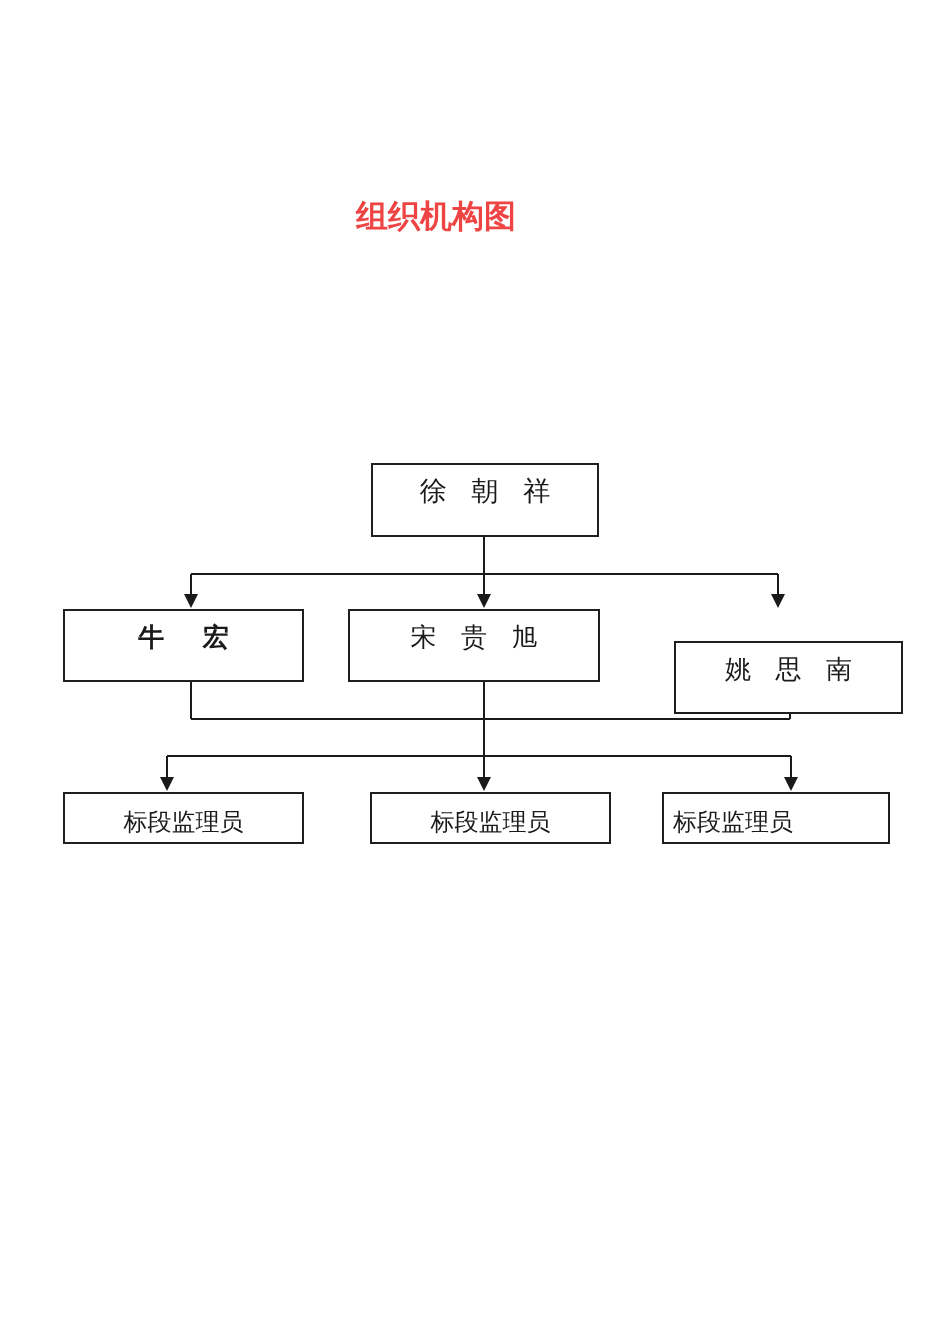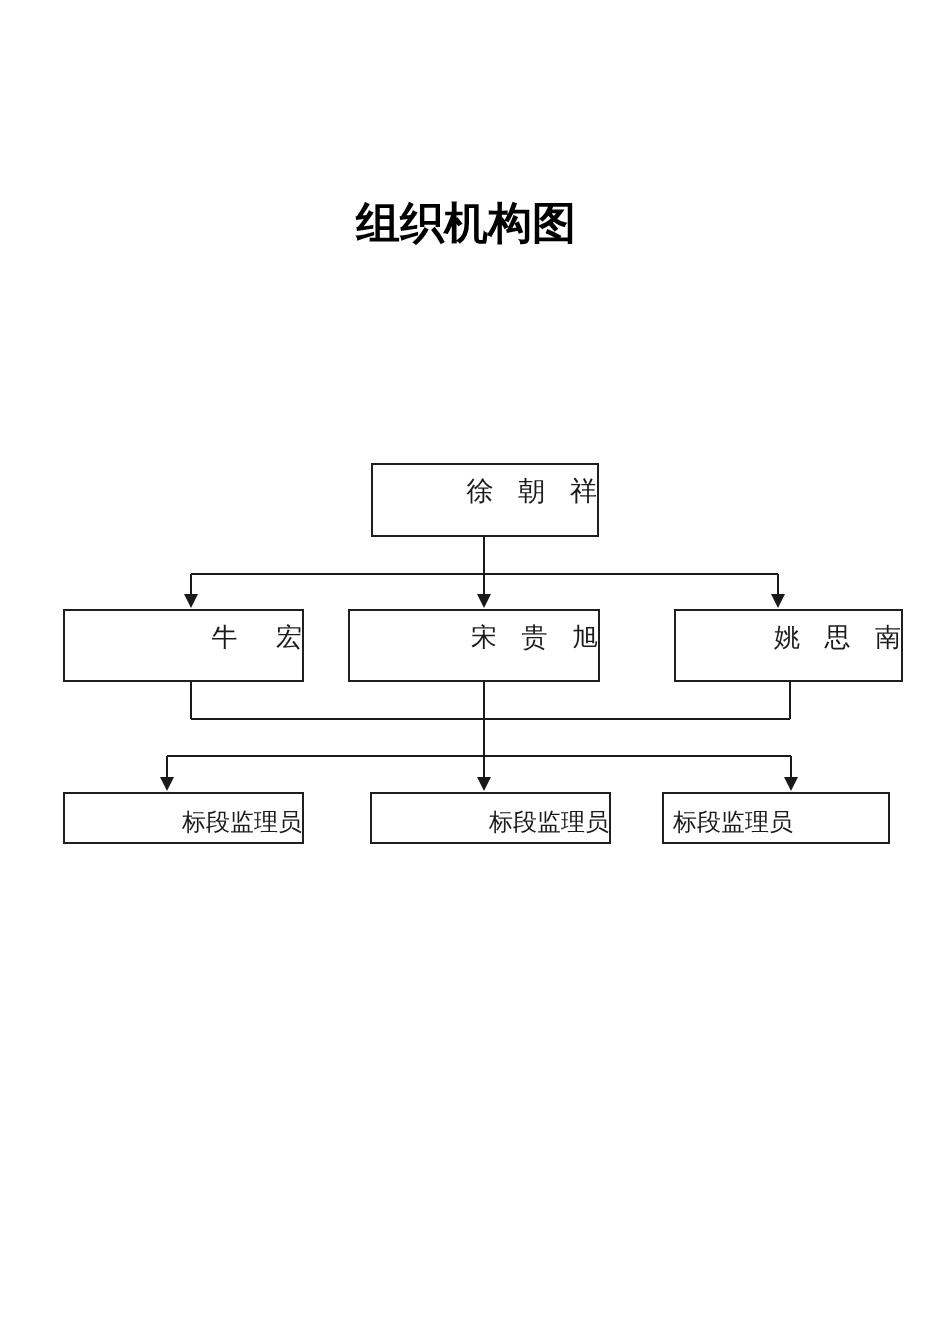--- a/index.html
+++ b/index.html
@@ -20,50 +20,50 @@
     width: 950px;
     height: 1344px;
     background: #ffffff;
   }
   .page-title {
     position: absolute;
     left: 356px;
     top: 198px;
     font-family: "DejaVu Sans", sans-serif;
     font-weight: 700;
-    font-size: 44px;
+    font-size: 32px;
     line-height: 1.15;
-    color: #000000;
+    color: #ef4444;
     letter-spacing: 0px;
     white-space: nowrap;
   }
   .org-node {
     position: absolute;
     box-sizing: border-box;
     border: 2px solid #1f1f1f;
     background: #ffffff;
     display: flex;
-    justify-content: flex-end;
+    justify-content: center;
     align-items: flex-start;
   }
   .org-node .node-label {
     font-family: "Liberation Serif", "DejaVu Serif", serif;
     color: #1a1a1a;
     white-space: pre;
   }
   
   .node-root   { left: 371px; top: 463px; width: 228px; height: 74px; padding-top: 8px; }
   .node-root .node-label { font-size: 27px; word-spacing: 18px; }
   
   .node-l2 { top: 609px; height: 73px; padding-top: 9px; }
   .node-l2 .node-label { font-size: 26px; word-spacing: 18px; }
-  .node-l2-a { left: 63px;  width: 241px; }
+  .node-l2-a { left: 63px;  width: 241px; font-weight: bold; }
   .node-l2-a .node-label { word-spacing: 32px; }
   .node-l2-b { left: 348px; width: 252px; }
-  .node-l2-c { left: 674px; width: 229px; }
+  .node-l2-c { left: 674px; width: 229px; margin-top: 32px; }
   
   .node-l3 { top: 792px; height: 52px; align-items: center; padding-top: 8px; }
   .node-l3 .node-label { font-size: 24px; }
   .node-l3-a { left: 63px;  width: 241px; }
   .node-l3-b { left: 370px; width: 241px; }
   .node-l3-c { left: 662px; width: 228px; justify-content: flex-start; padding-left: 9px; }
   
   .connector-layer {
     position: absolute;
     left: 0; top: 0;

